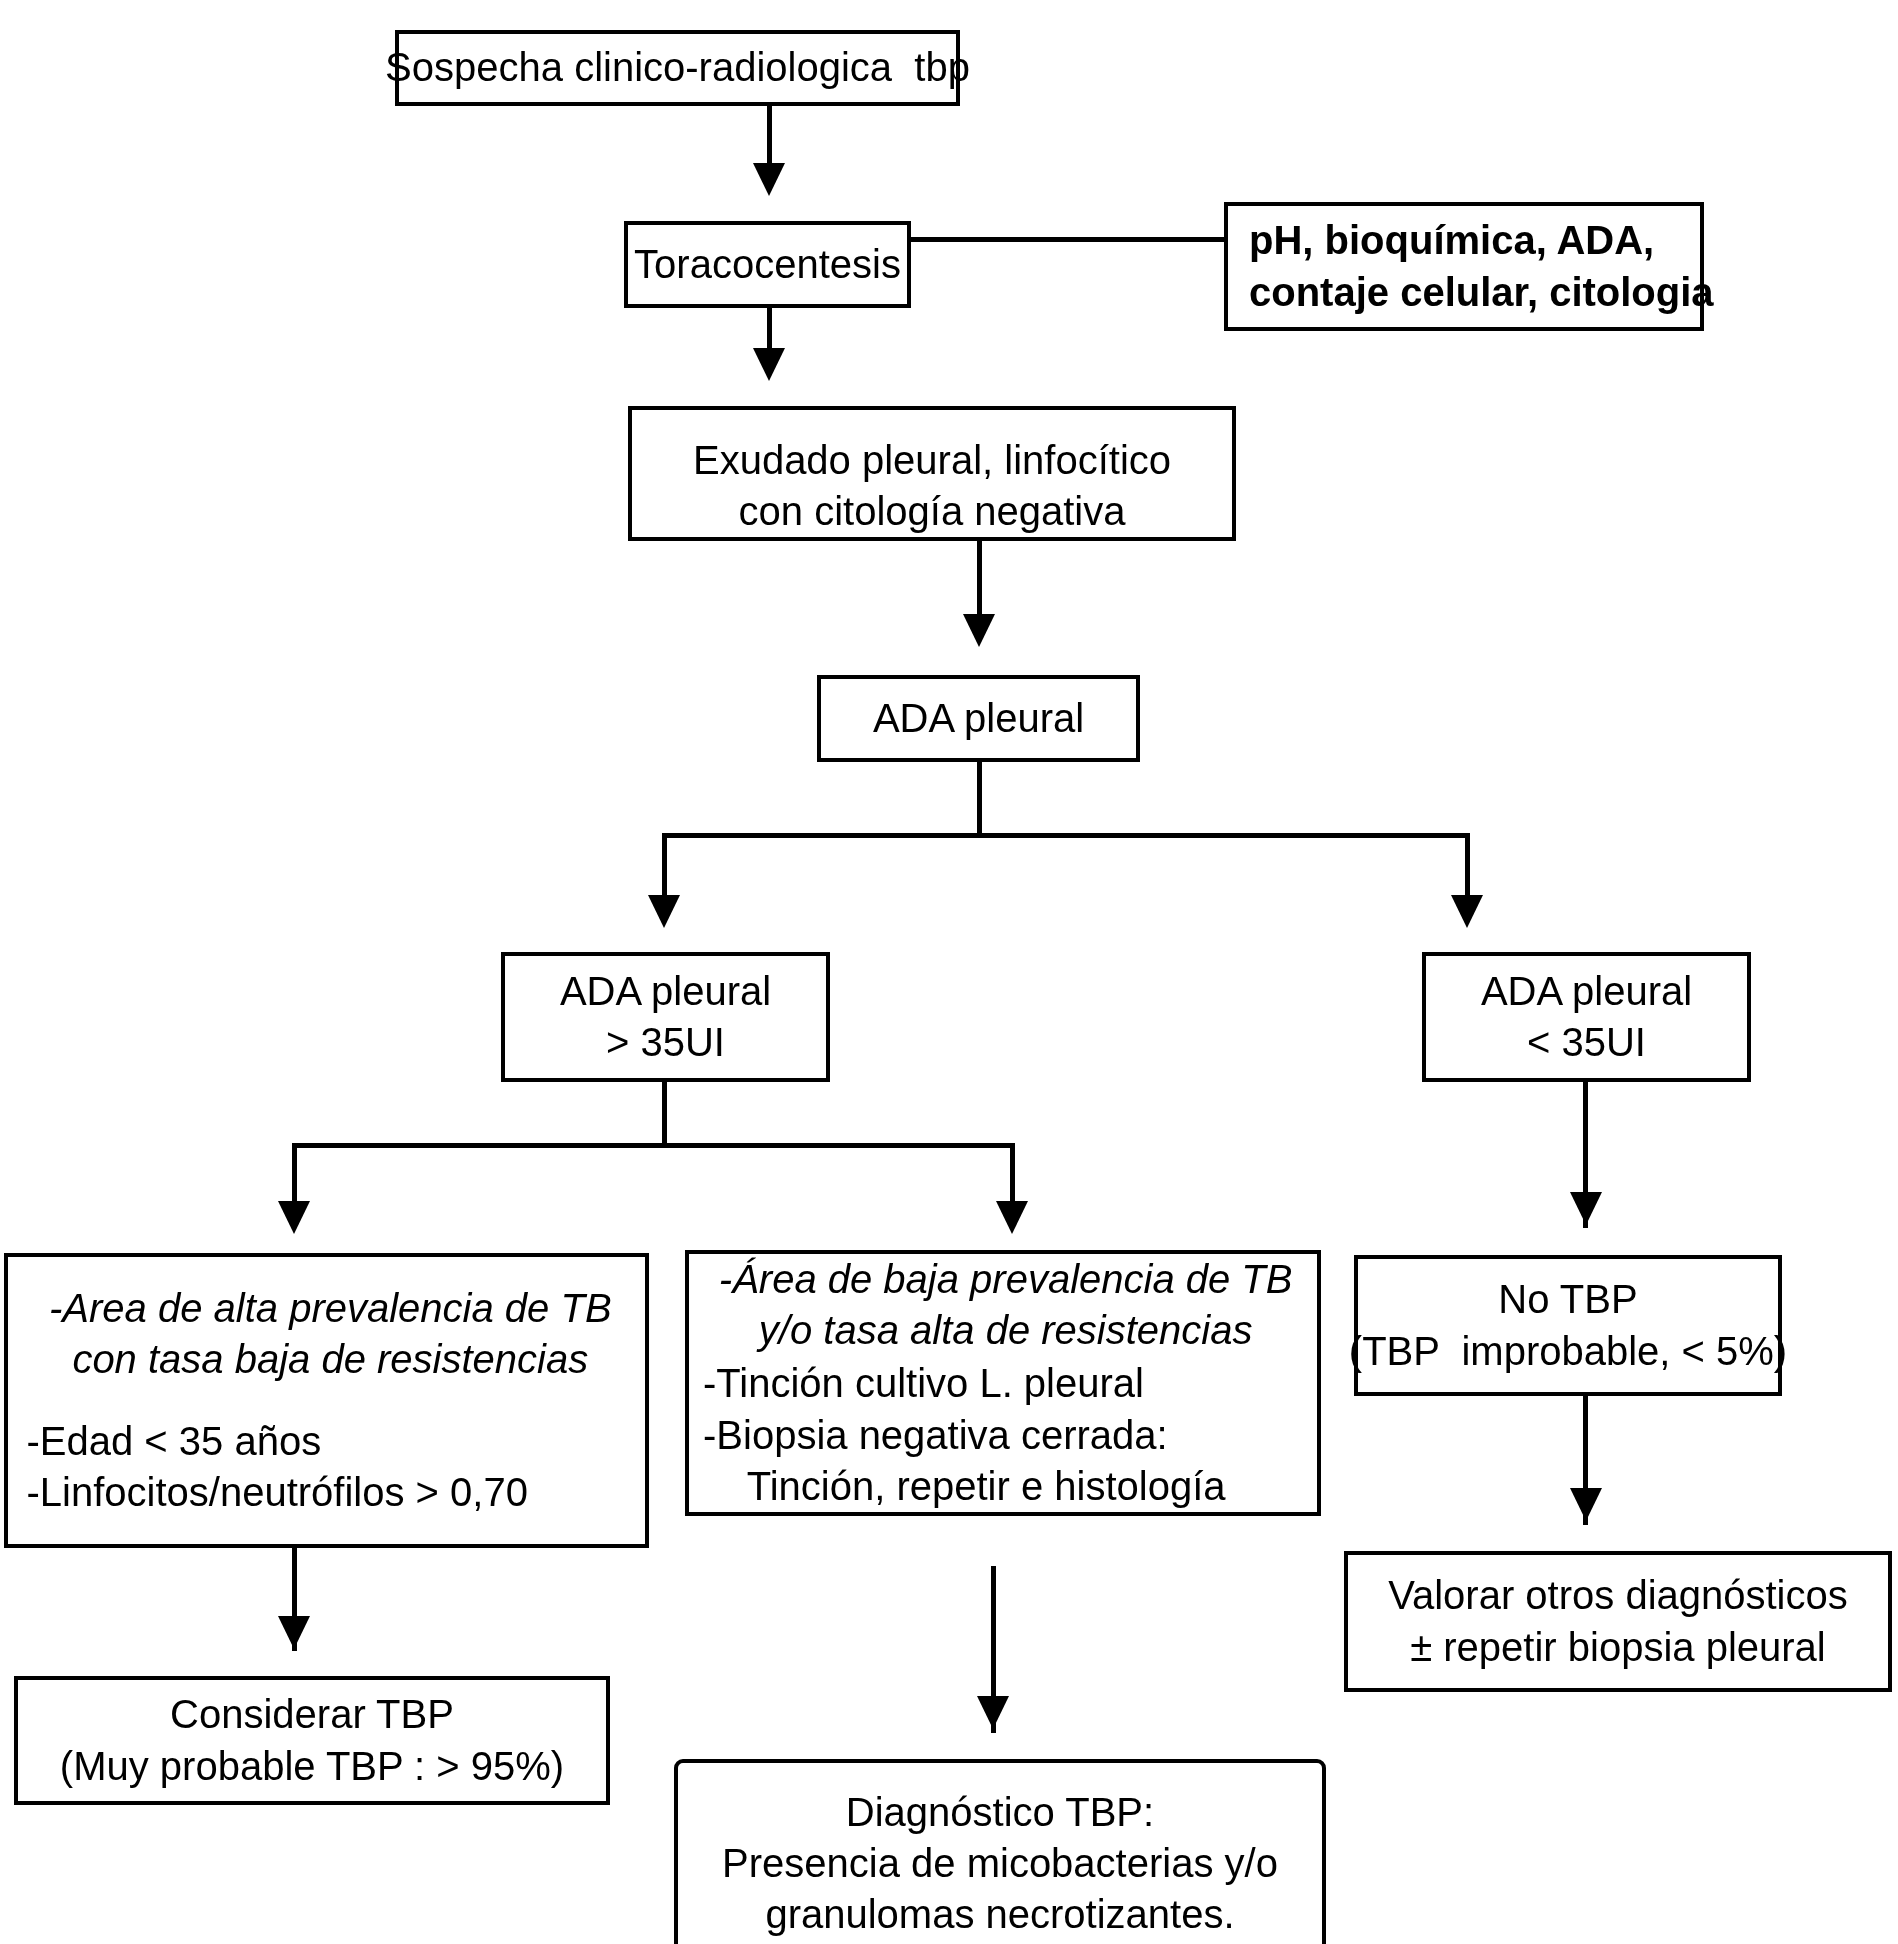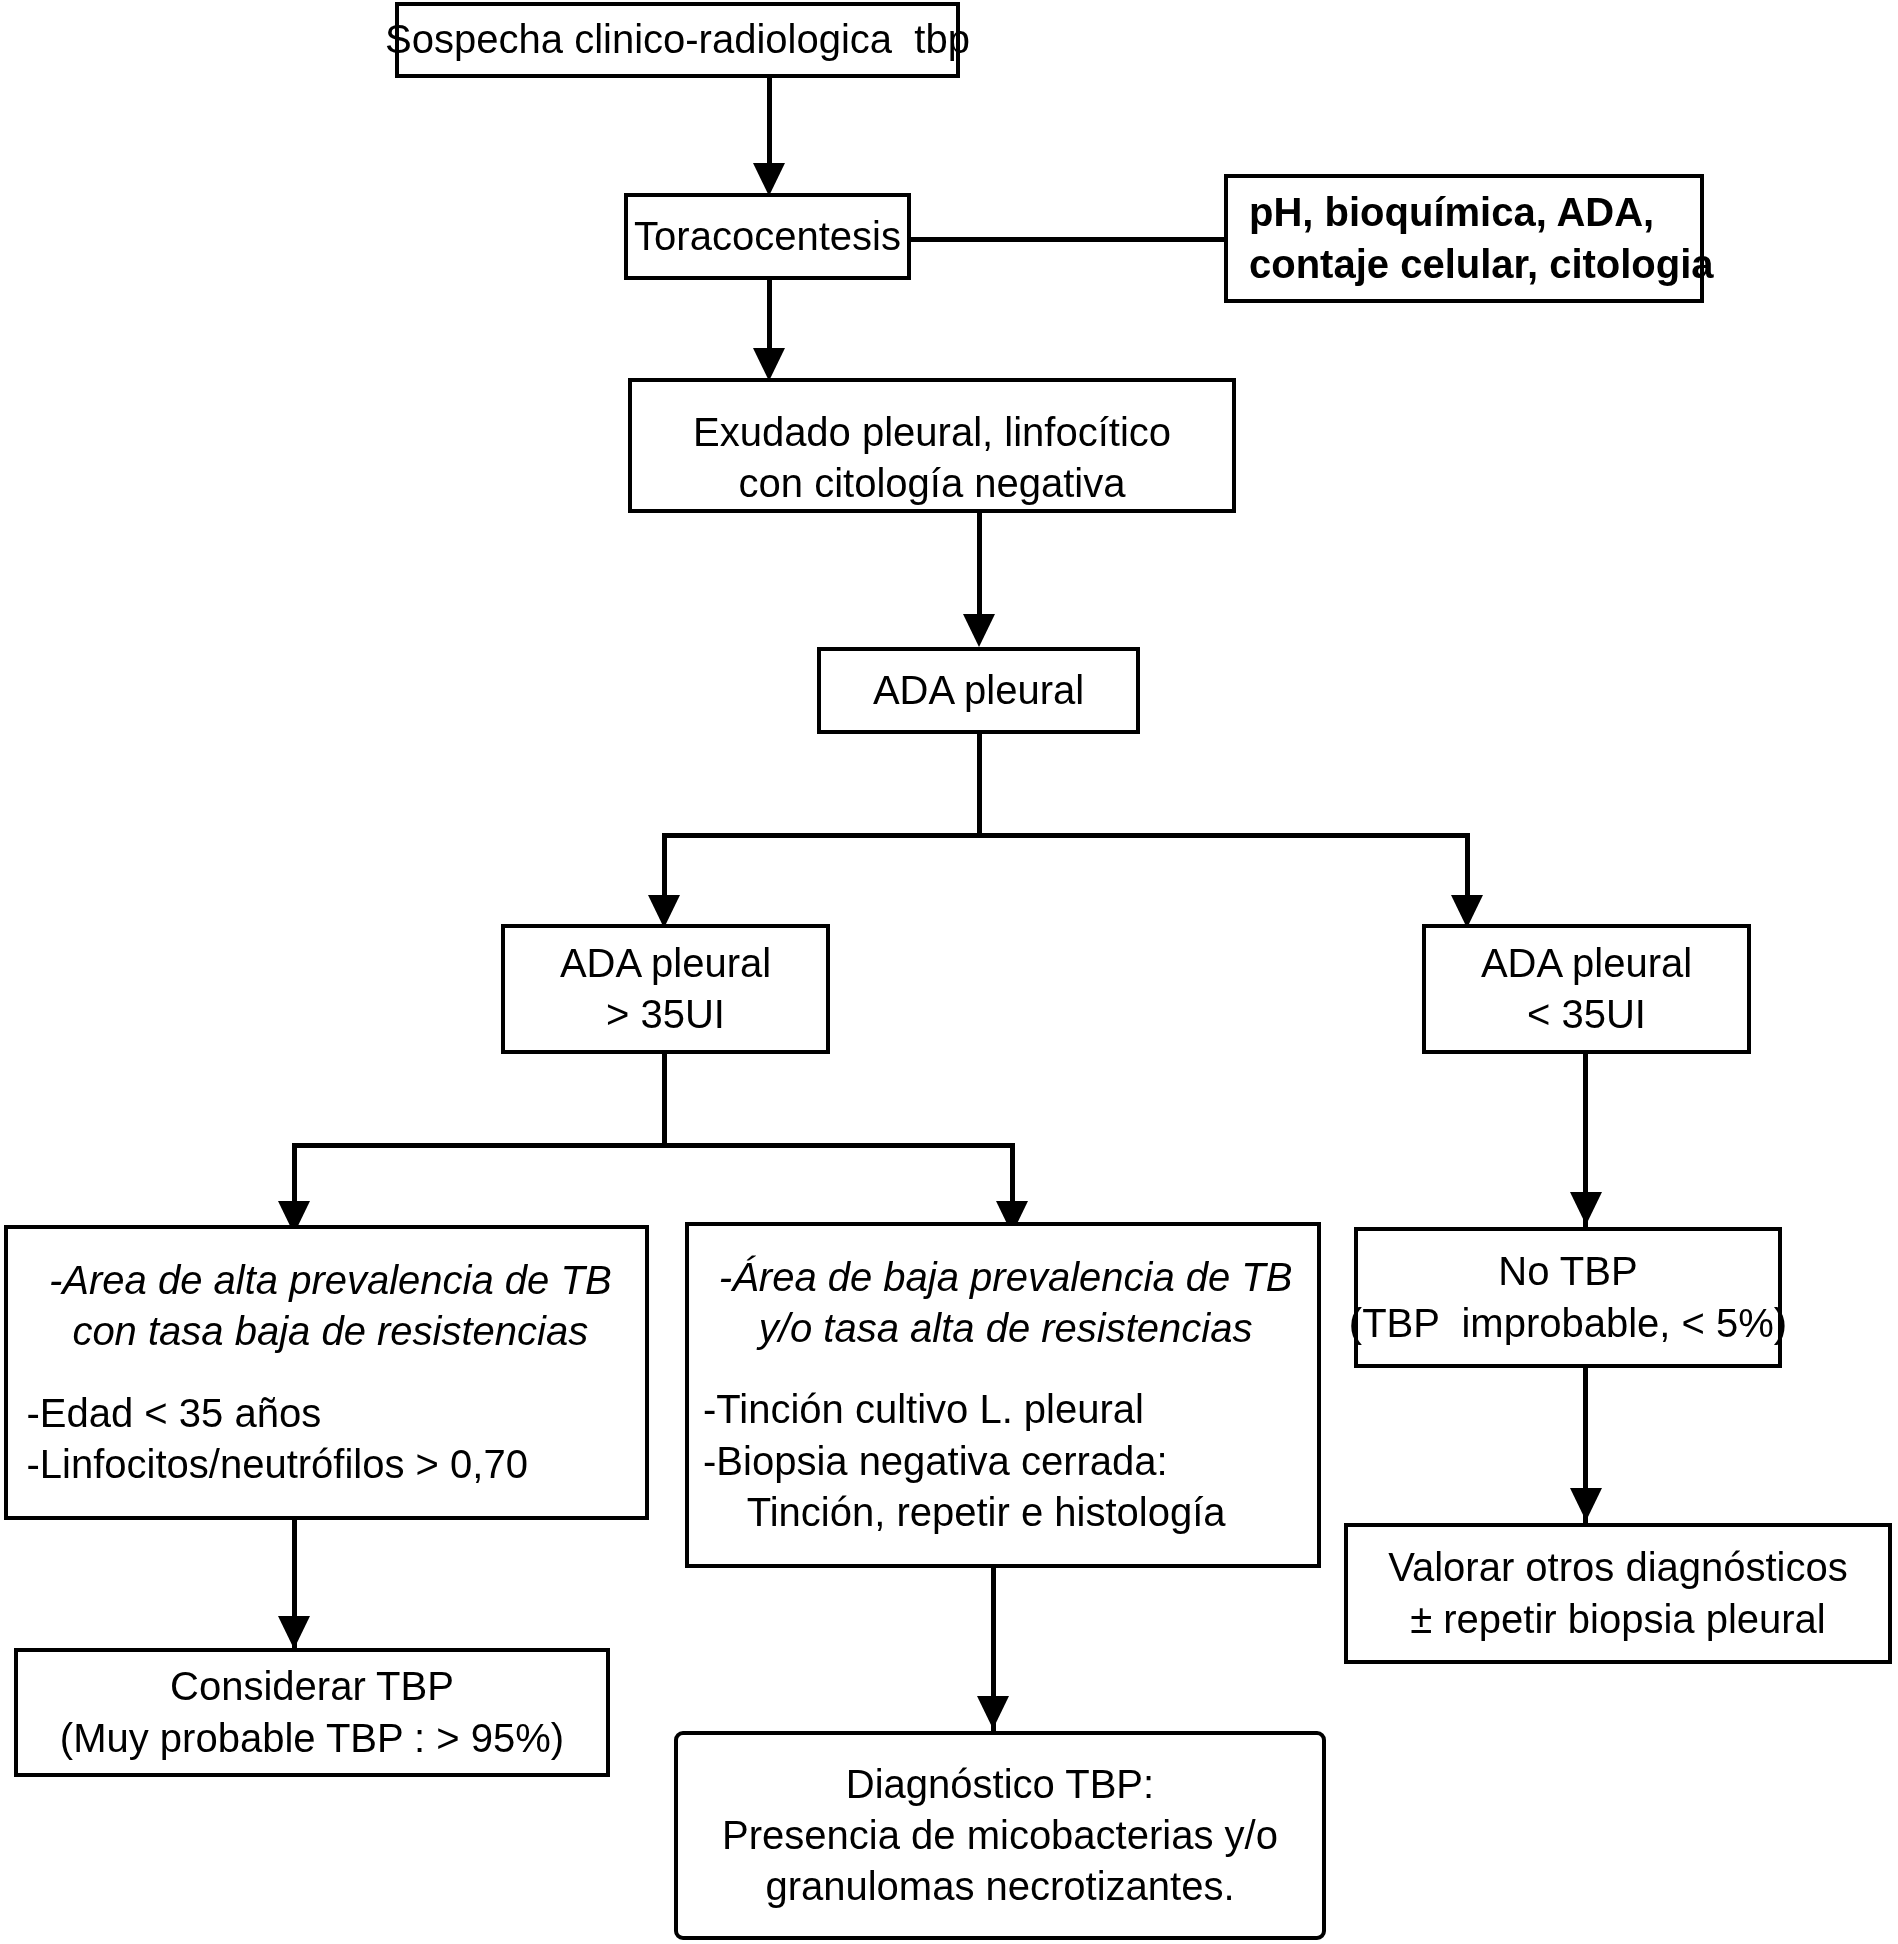--- a/index.html
+++ b/index.html
@@ -21,20 +21,21 @@
     box-sizing: border-box;
     border: 4.3px solid #000000;
     background: #ffffff;
     display: flex;
     flex-direction: column;
     justify-content: center;
     align-items: center;
     text-align: center;
     line-height: 1.28;
     font-size: 40px;
+    margin-top: 28px;
   }
   .node.left-align {
     align-items: flex-start;
     text-align: left;
   }
   .node .ln { display: block; white-space: pre; }
   .node .ital { font-style: italic; }
   .spacer { display: block; height: 0.75em; }
 
   
@@ -128,21 +129,21 @@
   </div>
 
   <div class="node left-align" style="left:3.5px; top:1225px; width:645px; height:295px; padding-left:19px; padding-right:10.4px;">
     <span class="ln ital" style="align-self:center;">-Area de alta prevalencia de TB</span>
     <span class="ln ital" style="align-self:center;">con tasa baja de resistencias</span>
     <span class="spacer"></span>
     <span class="ln">-Edad &lt; 35 años</span>
     <span class="ln">-Linfocitos/neutrófilos &gt; 0,70</span>
   </div>
 
-  <div class="node left-align" style="left:685px; top:1222px; width:636px; height:346px; padding-left:14px; padding-right:8.7px;">
+  <div class="node left-align" style="left:685px; top:1222px; width:636px; height:266px; padding-left:14px; padding-right:8.7px;">
     <span class="ln ital" style="align-self:center;">-Área de baja prevalencia de TB</span>
     <span class="ln ital" style="align-self:center;">y/o tasa alta de resistencias</span>
     <span class="spacer"></span>
     <span class="ln">-Tinción cultivo L. pleural</span>
     <span class="ln">-Biopsia negativa cerrada:</span>
     <span class="ln">    Tinción, repetir e histología</span>
   </div>
 
   <div class="node" style="left:1354px; top:1227px; width:428px; height:141px;">
     <span class="ln">No TBP</span>

